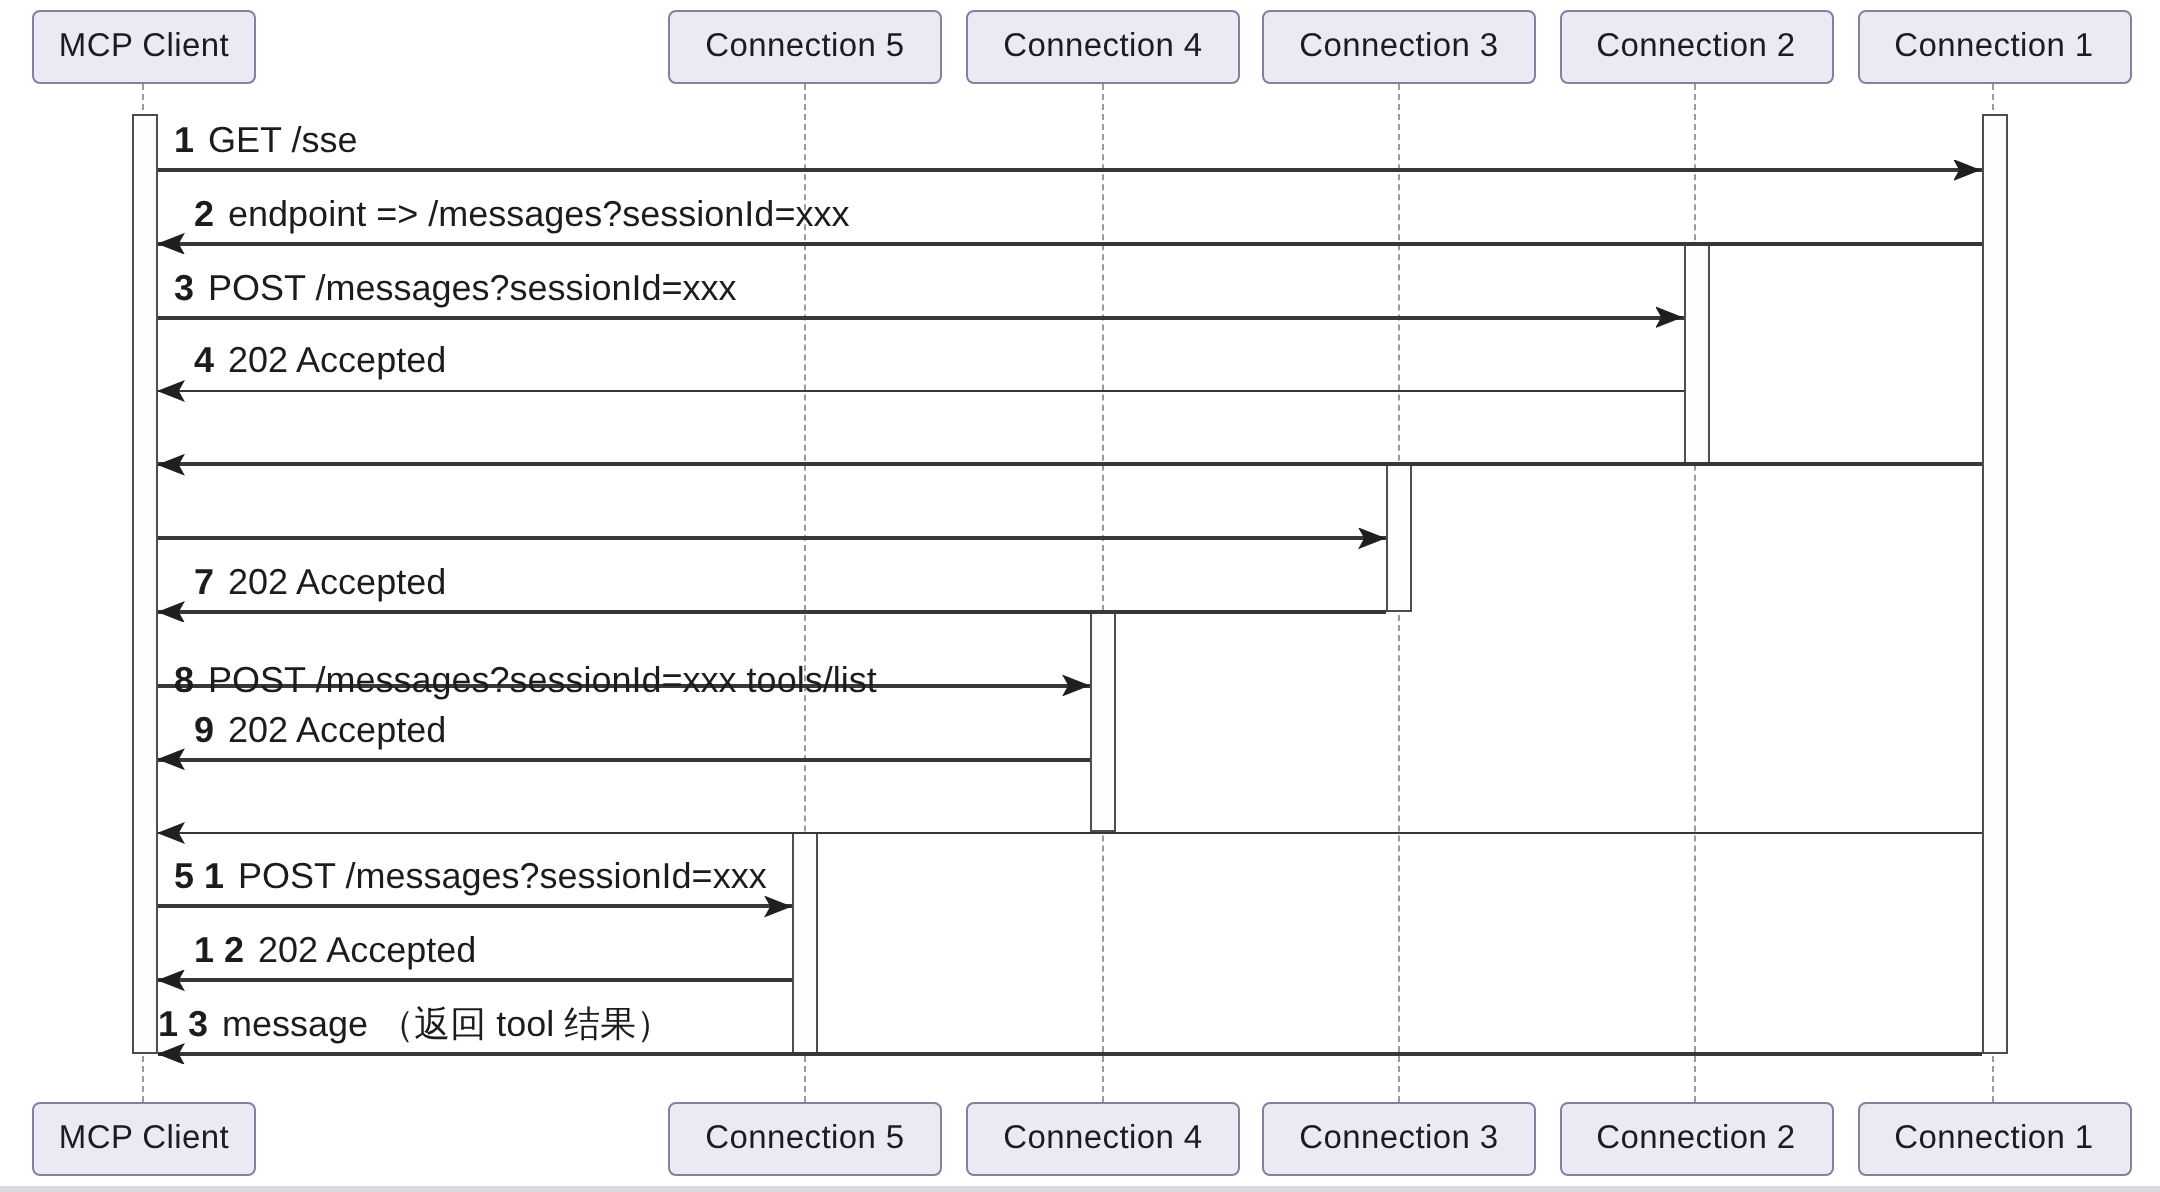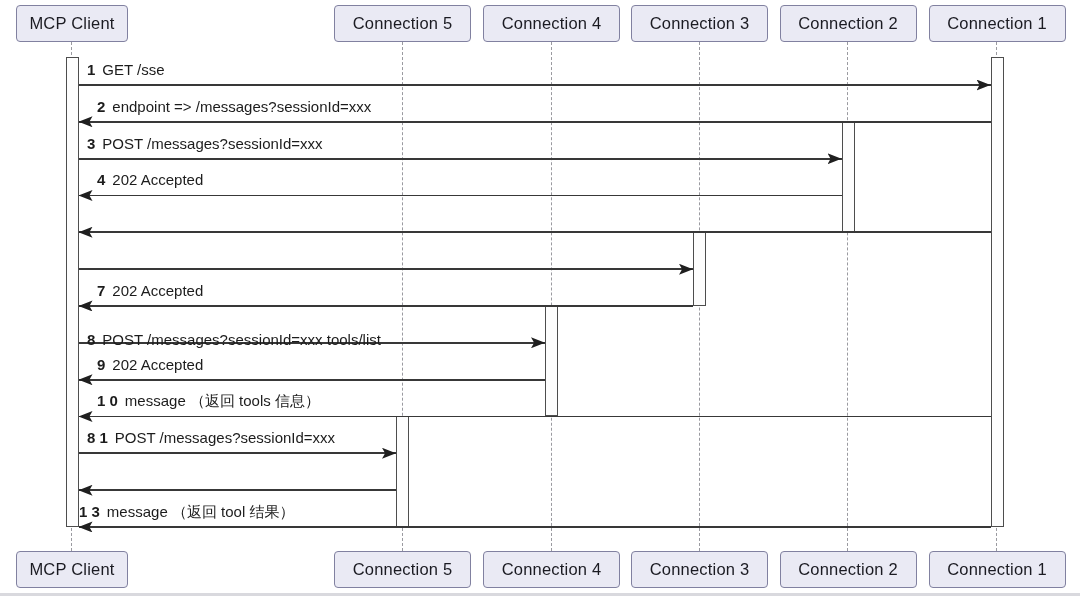--- a/index.html
+++ b/index.html
@@ -11,21 +11,21 @@
              background:#EAEAF4;border:1.5px solid #8181A0;border-radius:4px;
              display:flex;align-items:center;justify-content:center;
              font-size:16.5px;color:#1b1b22;letter-spacing:.2px;}
   .activation{position:absolute;width:13px;box-sizing:border-box;
               background:#FDFDFD;border:1.5px solid #4d4d4d;}
   .msg-line{position:absolute;height:1.8px;background:#383838;}
   .arrow-head{position:absolute;width:14px;height:11px;background:#1f1f1f;}
   .arrow-right{clip-path:polygon(0 0,100% 50%,0 100%,22% 50%);}
   .arrow-left{clip-path:polygon(100% 0,0 50%,100% 100%,78% 50%);}
   .msg-label{position:absolute;height:22px;line-height:22px;white-space:nowrap;
-             font-size:15px;color:#1c1c1c;text-align:right;}
+             font-size:18px;color:#1c1c1c;text-align:right;}
   .msg-label .num{font-weight:700;margin-right:7px;}
   .bottom-rule{position:absolute;left:0;width:1080px;height:2.5px;background:#d9d9de;}
 </style>
 </head>
 <body>
 
 <div id="stage">
     <div class="lifeline" style="left: 71.25px; top: 42px; height: 509px;"></div>
     <div class="lifeline" style="left: 401.75px; top: 42px; height: 509px;"></div>
     <div class="lifeline" style="left: 550.75px; top: 42px; height: 509px;"></div>
@@ -58,26 +58,26 @@
     <div class="arrow-head arrow-left" style="left: 78.5px; top: 300.48px;"></div>
     <div class="msg-label" style="left: 97px; top: 279.98px;"><span class="num">7</span><span>202 Accepted</span></div>
     <div class="msg-line" style="left: 78.5px; top: 341.91px; width: 466.5px;"></div>
     <div class="arrow-head arrow-right" style="left: 531px; top: 337.31px;"></div>
     <div class="msg-label" style="left: 87px; top: 329px;"><span class="num">8</span><span>POST /messages?sessionId=xxx tools/list</span></div>
     <div class="msg-line" style="left: 78.5px; top: 378.74px; width: 466.5px;"></div>
     <div class="arrow-head arrow-left" style="left: 78.5px; top: 374.14px;"></div>
     <div class="msg-label" style="left: 97px; top: 353.64px;"><span class="num">9</span><span>202 Accepted</span></div>
     <div class="msg-line" style="left: 78.5px; top: 415.57px; width: 912px;"></div>
     <div class="arrow-head arrow-left" style="left: 78.5px; top: 410.97px;"></div>
-    <div class="msg-label" style="left: 97px; top: 390.47px;"><span class="num">1 0</span><span>message （返回 tools 信息）</span></div>
     <div class="msg-line" style="left: 78.5px; top: 452.4px; width: 317.5px;"></div>
     <div class="arrow-head arrow-right" style="left: 382px; top: 447.8px;"></div>
-    <div class="msg-label" style="left: 87px; top: 427.3px;"><span class="num">8 1</span><span>POST /messages?sessionId=xxx</span></div>
+    <div class="msg-label" style="left: 87px; top: 427.3px;"><span class="num">5 1</span><span>POST /messages?sessionId=xxx</span></div>
     <div class="msg-line" style="left: 78.5px; top: 489.23px; width: 317.5px;"></div>
     <div class="arrow-head arrow-left" style="left: 78.5px; top: 484.63px;"></div>
+    <div class="msg-label" style="left: 97px; top: 464.13px;"><span class="num">1 2</span><span>202 Accepted</span></div>
     <div class="msg-line" style="left: 78.5px; top: 526.06px; width: 912px;"></div>
     <div class="arrow-head arrow-left" style="left: 78.5px; top: 521.46px;"></div>
     <div class="msg-label" style="left: 79px; top: 500.96px;"><span class="num">1 3</span><span>message （返回 tool 结果）</span></div>
     <div class="actor-box" style="left: 16px; top: 5px; width: 112px;">MCP Client</div>
     <div class="actor-box" style="left: 16px; top: 551px; width: 112px;">MCP Client</div>
     <div class="actor-box" style="left: 334px; top: 5px; width: 137px;">Connection 5</div>
     <div class="actor-box" style="left: 334px; top: 551px; width: 137px;">Connection 5</div>
     <div class="actor-box" style="left: 483px; top: 5px; width: 137px;">Connection 4</div>
     <div class="actor-box" style="left: 483px; top: 551px; width: 137px;">Connection 4</div>
     <div class="actor-box" style="left: 631px; top: 5px; width: 137px;">Connection 3</div>

